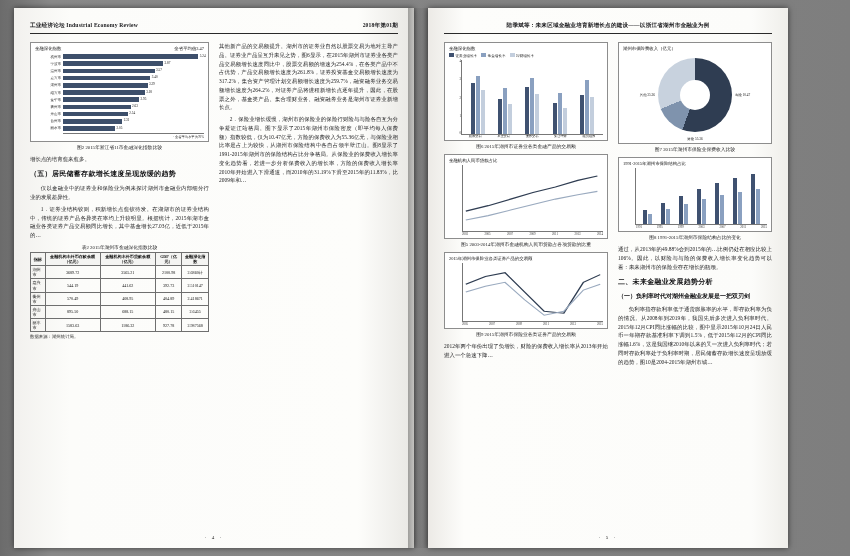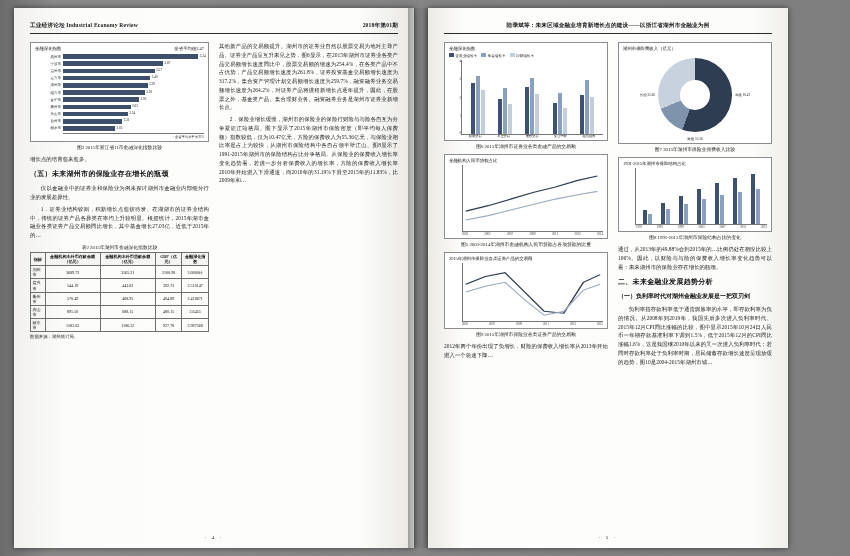--- a/index.html
+++ b/index.html
@@ -158,21 +158,21 @@
                   <span class="vl" style="left:38%">2.05</span>
                 </span>
               </div>
             <div class="axisline"></div>
             <div class="axisnote">· 全省平均水平为70%</div>
           </div>
           <div class="figcap">图2 2015年浙江省11市金融深化指数比较</div>
 
           <p class="bodytext noindent">增长点的培育愈来愈多。</p>
 
-          <h3 class="sec">（五）未来湖州市的保险业存在增长的瓶颈</h3>
+          <h3 class="sec">（五）居民储蓄存款增长速度呈现放缓的趋势</h3>
 
           <p class="bodytext">仅以金融业中的证券业和保险业为例来探讨湖州市金融业内部细分行业的发展差异性。</p>
           <p class="bodytext">1．证券业结构铰则，积新增长点愈铰待发。在湖湖市的证券业结构中，传统的证券产品各异类在率均上升较明显。根据统计，2015年湖市金融业各类证券产品交易额同比增长，其中基金增长27.03亿，近低于2015年的…</p>
 
           <div class="tabcap">表2 2015年湖州市金融深化指数比较</div>
           <table class="tbl">
             <tbody>
                 <tr>
               <th>指标</th>
               <th>金融机构本外币存款余额（亿元）</th>

